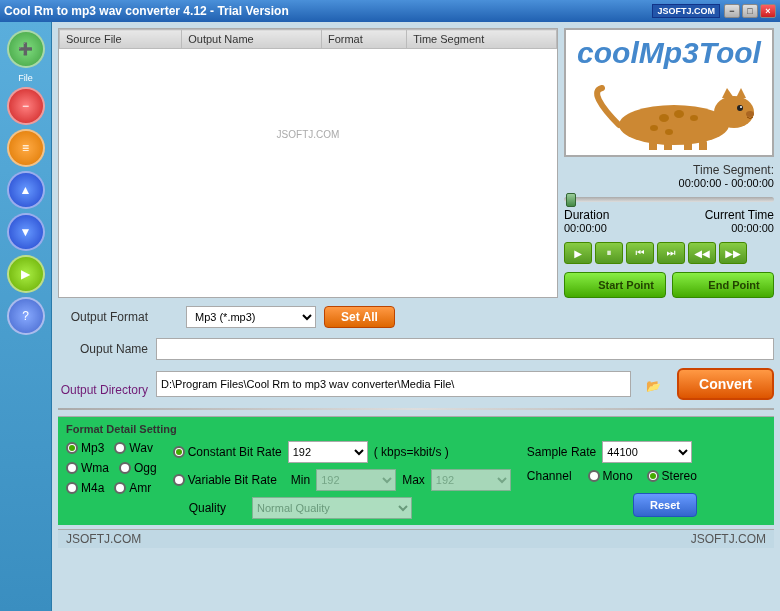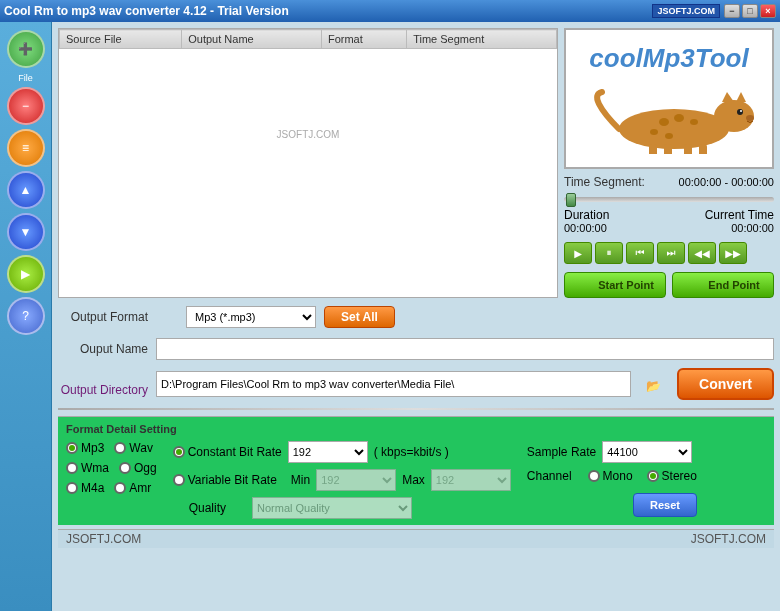--- a/index.html
+++ b/index.html
@@ -113,33 +113,34 @@
       background: white;
       border: 2px solid #aaa;
       height: 165px;
       display: flex;
       align-items: center;
       justify-content: center;
       overflow: hidden;
       position: relative;
     }
     .logo-text {
-      font-size: 26px;
+      font-size: 30px;
       font-weight: bold;
       color: #4488cc;
       font-style: italic;
     }
     
     .time-segment-row {
       display: flex;
       justify-content: space-between;
-      align-items: center;
+      align-items: flex-end;
       font-size: 11px;
       color: #333;
       padding: 2px 0;
+      flex-direction: column;
     }
     .time-value { color: #000; font-size: 11px; }
     
     .progress-slider {
       width: 100%;
       height: 6px;
       background: linear-gradient(to bottom, #aaa, #ddd);
       border-radius: 3px;
       position: relative;
       margin: 2px 0;

